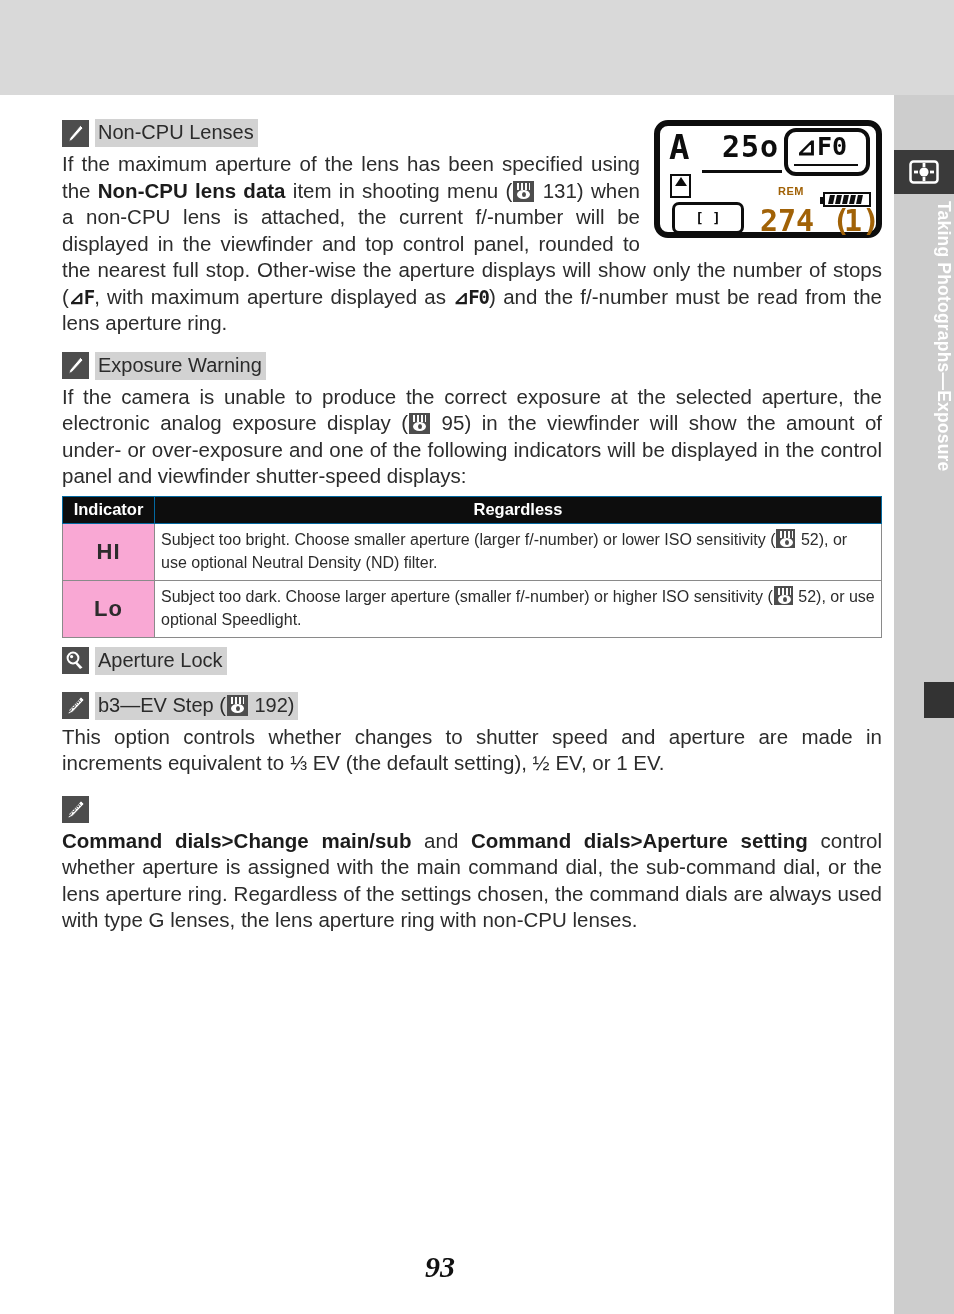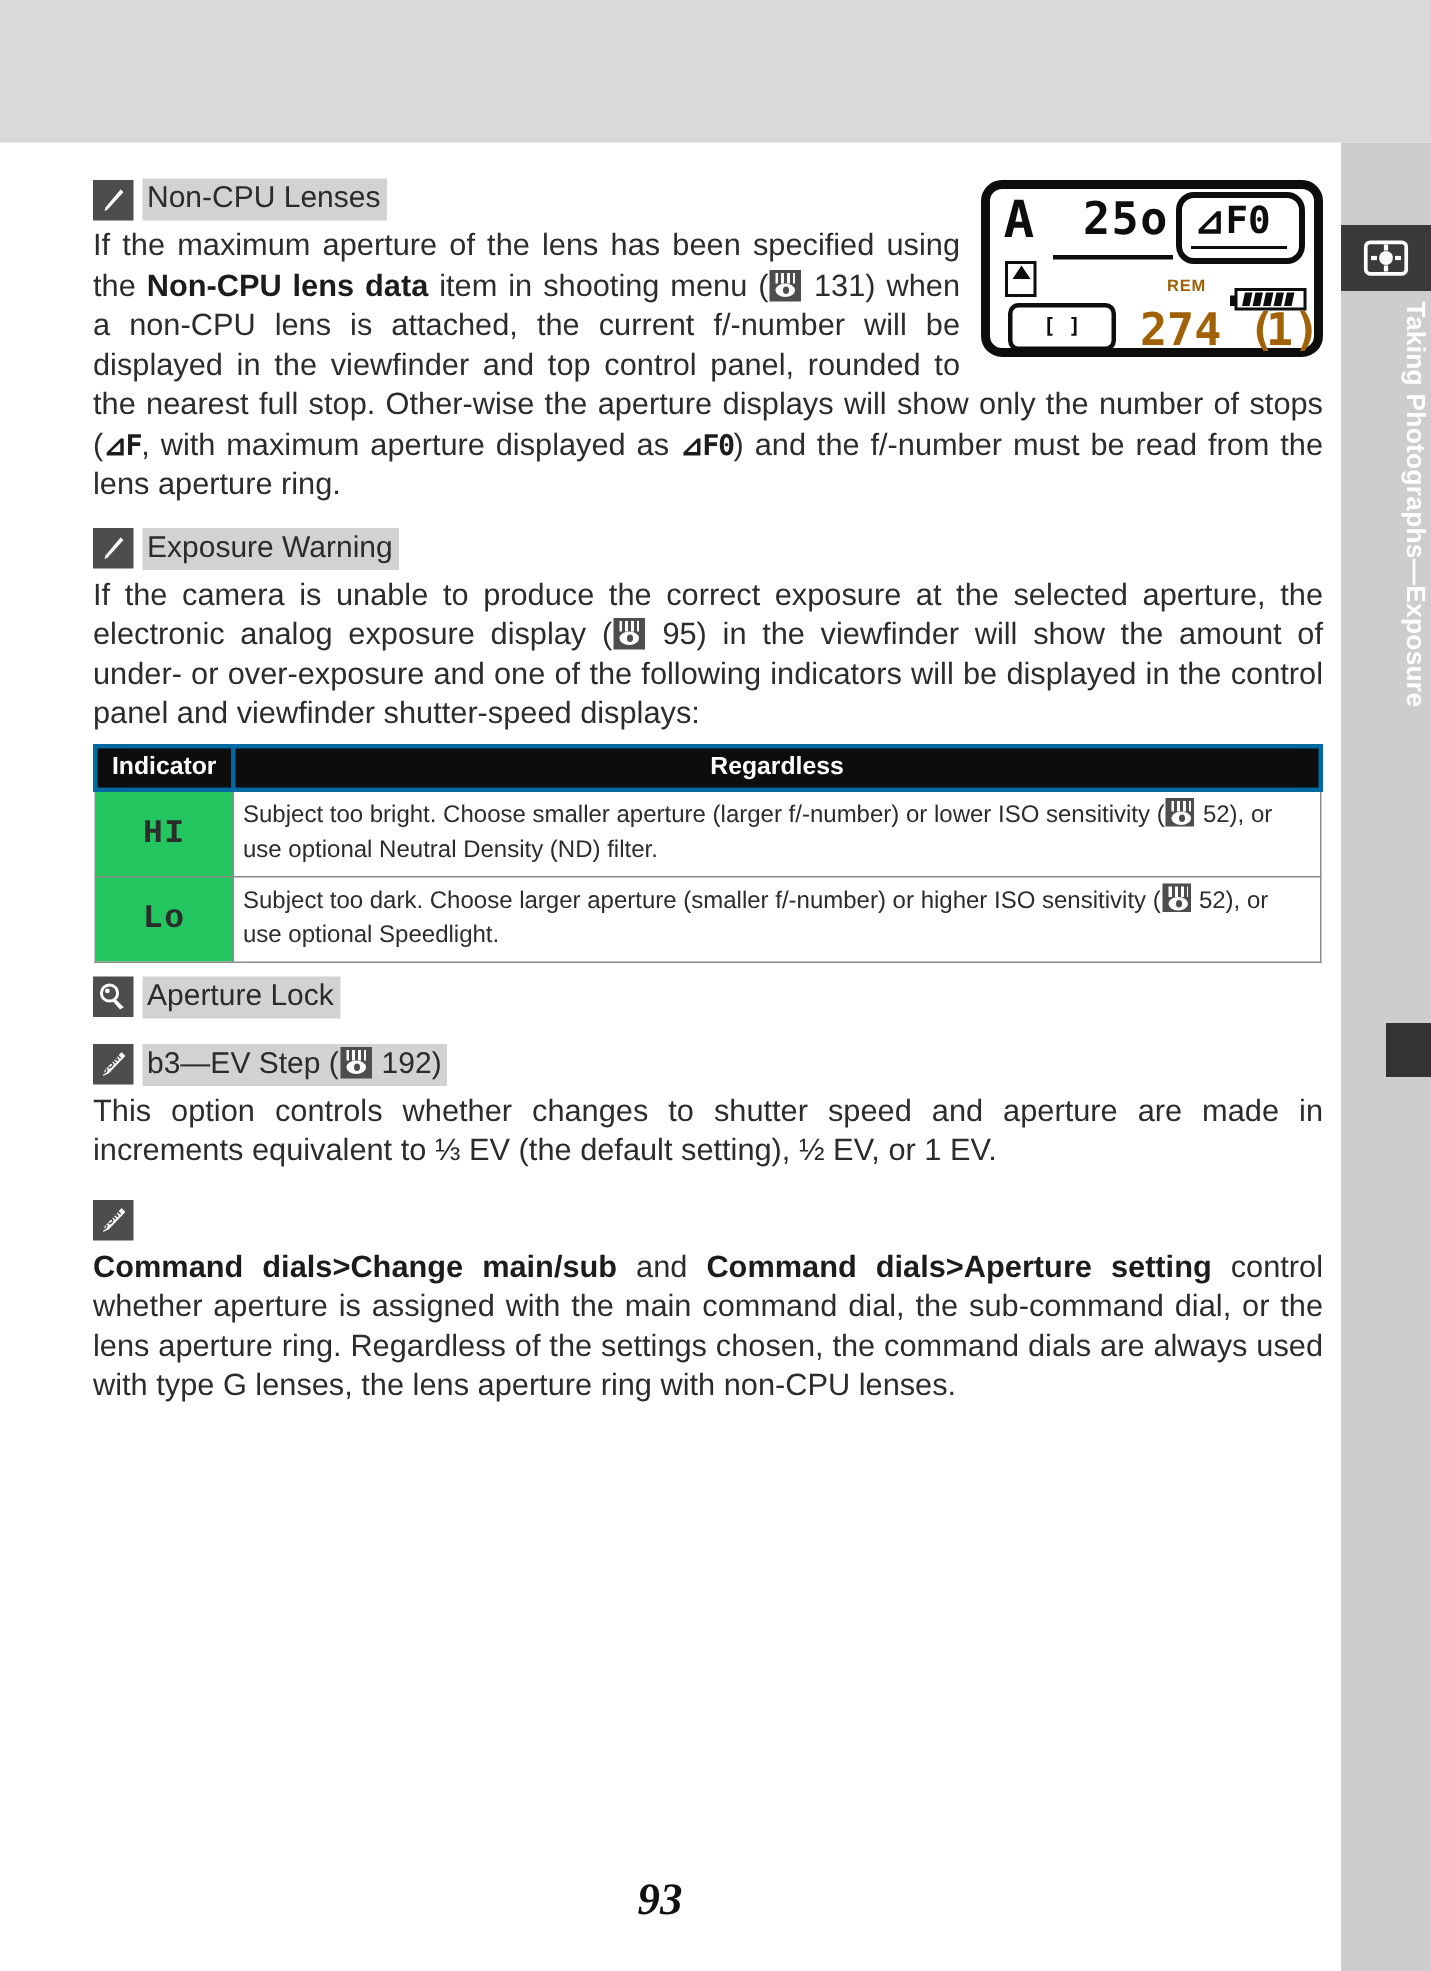--- a/index.html
+++ b/index.html
@@ -154,31 +154,31 @@
   }
 
   
   table.ind {
     width: 820px; border-collapse: collapse; margin: 6px 0 8px 0;
     table-layout: fixed;
   }
   table.ind th {
     background: #0d0d0d; color: #ffffff;
     font-size: 16.5px; font-weight: bold; padding: 3px 0 4px 0;
-    border: 3px solid #0369a1;
+    border: 1px solid #0369a1;
   }
   table.ind th.c1 { width: 92px; }
   table.ind td {
     border: 1px solid #8a8a8a;
     font-size: 16px; line-height: 23px; color: #2c2c2c;
     padding: 4px 6px 6px 6px; vertical-align: top;
   }
   table.ind td.ind-cell {
-    background: #22c55e; text-align: center; vertical-align: middle;
-    font-family: Liberation Mono, monospace; font-weight: bold;
+    background: #f9a8d4; text-align: center; vertical-align: middle;
+    font-family: Liberation Sans, sans-serif; font-weight: bold;
     font-size: 22px; letter-spacing: 1px; padding: 0;
   }
 
   
   .bk {
     display: inline-block; width: 21px; height: 21px; background: #4d4d4d;
     vertical-align: -4px; position: relative; margin: 0 1px;
   }
   .bk:before {
     content: ""; position: absolute; left: 4px; top: 9px;

